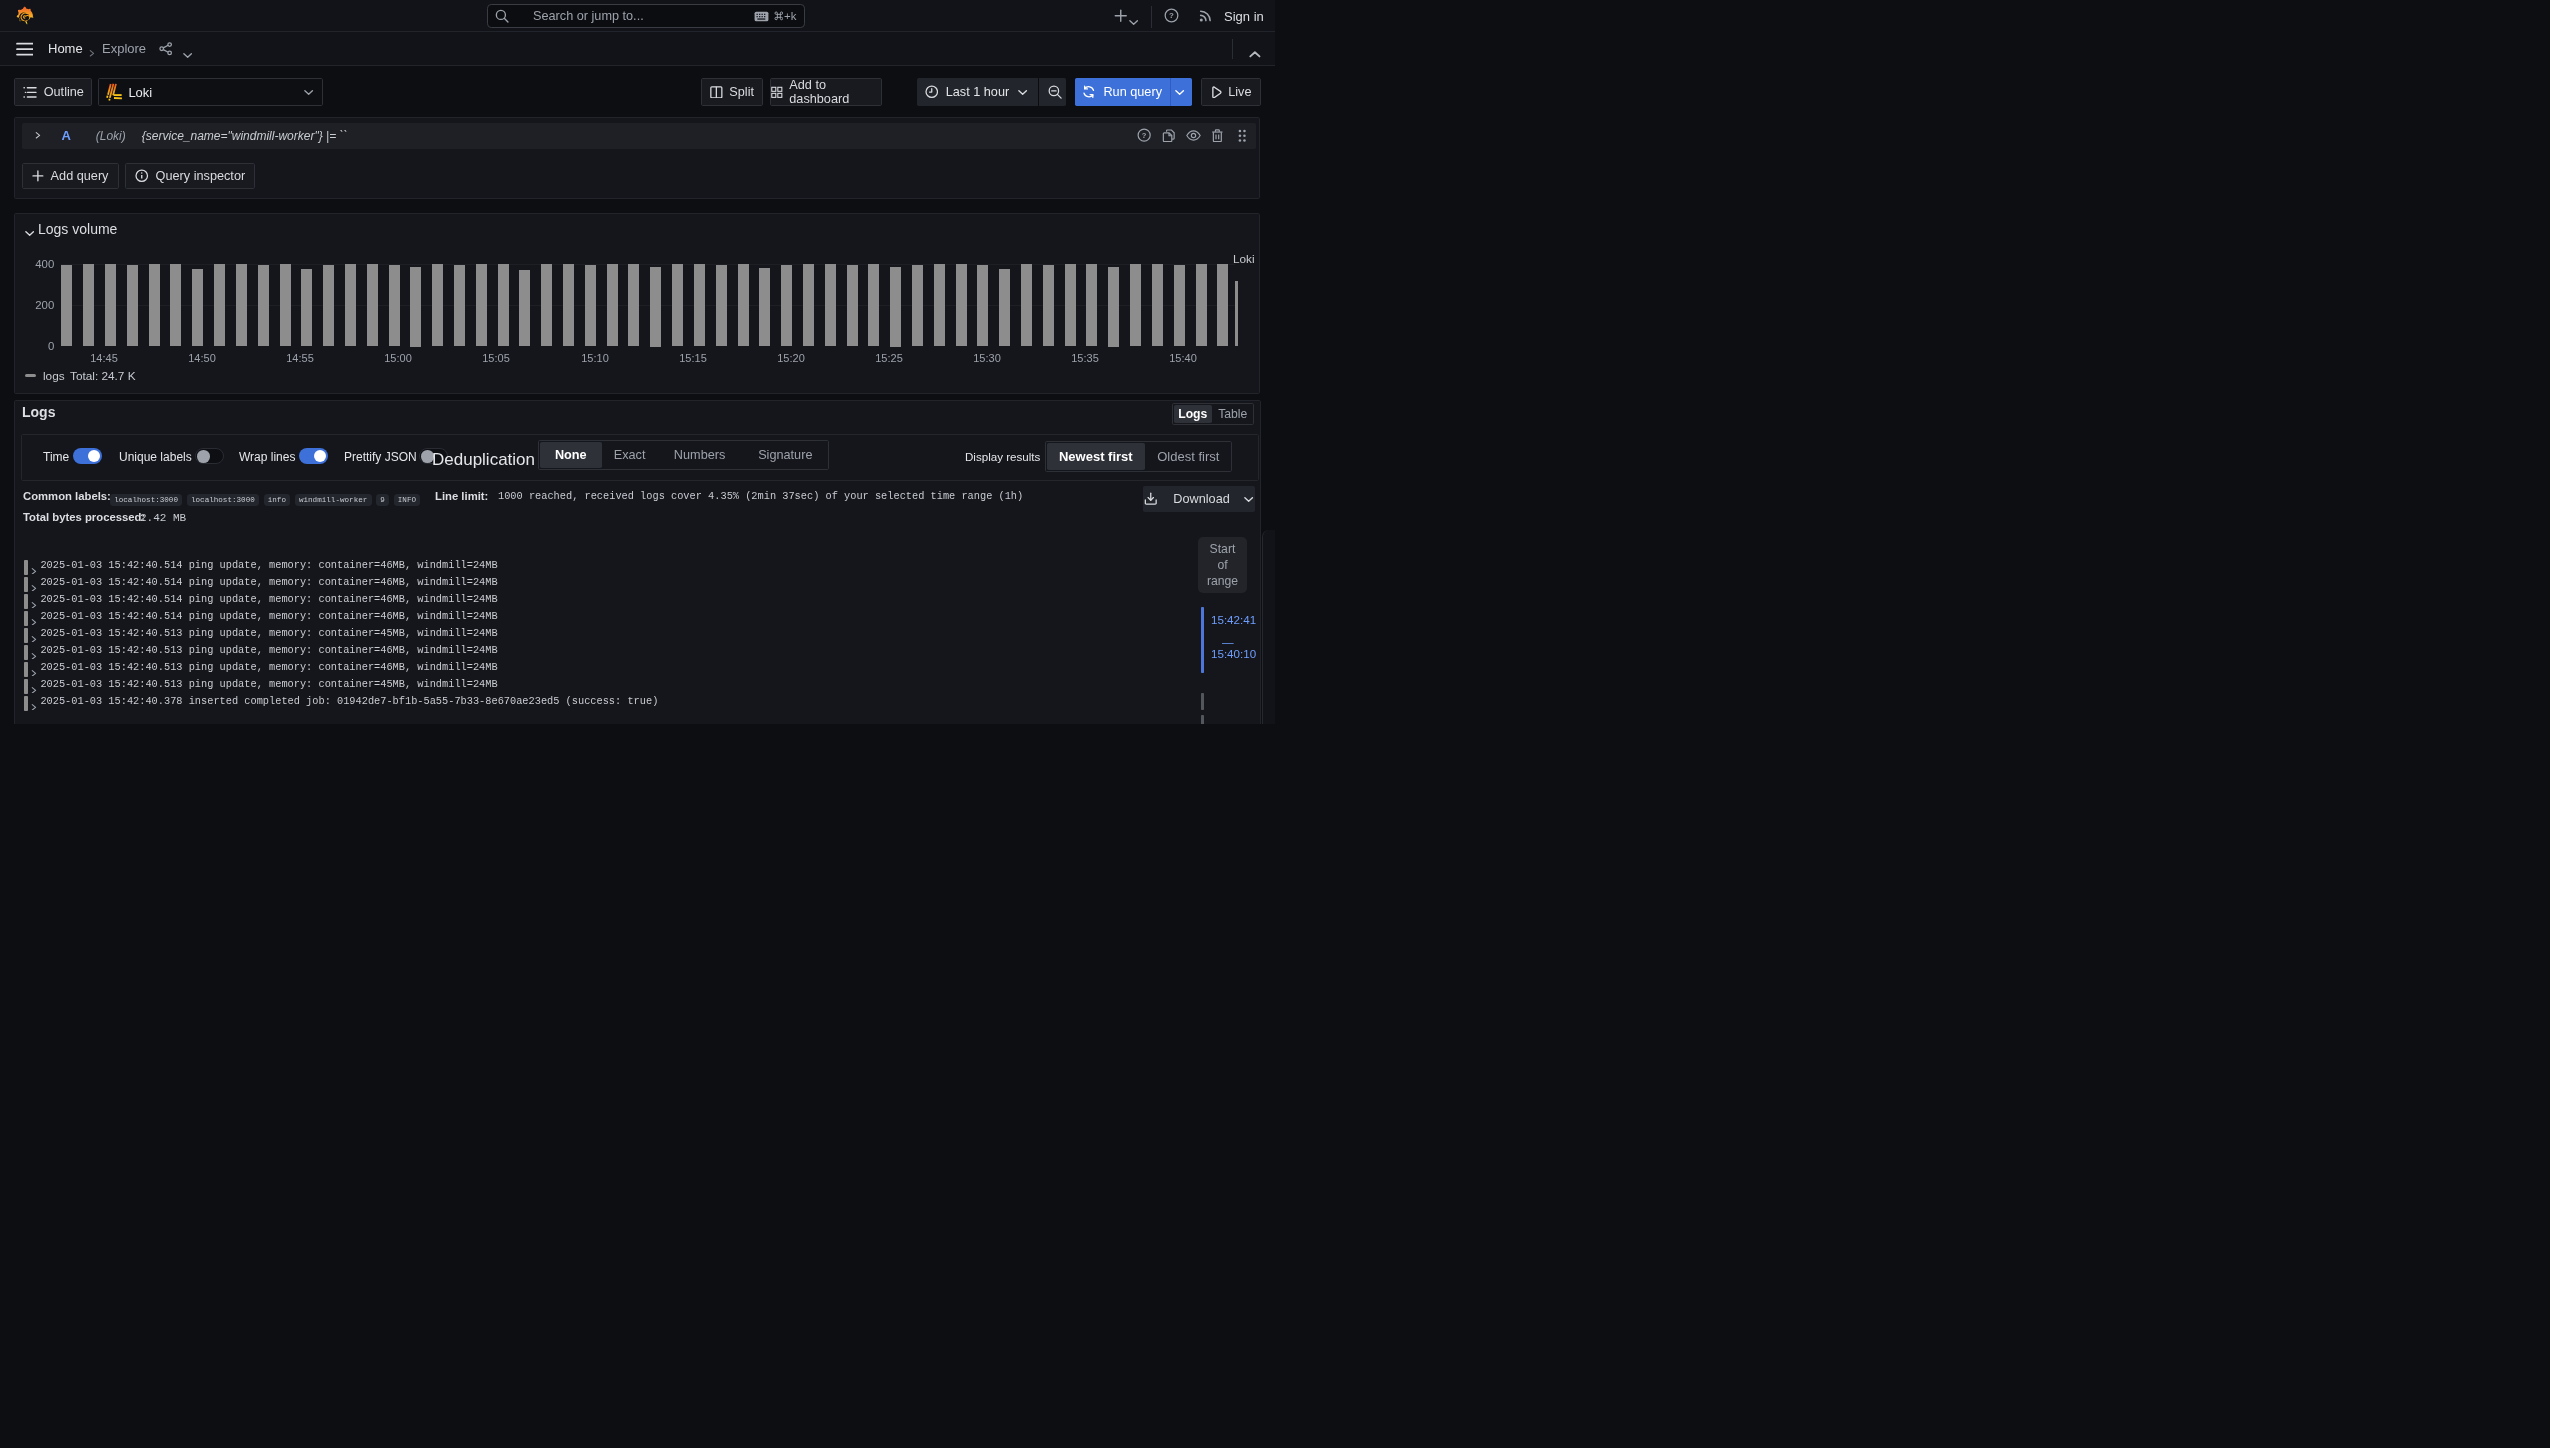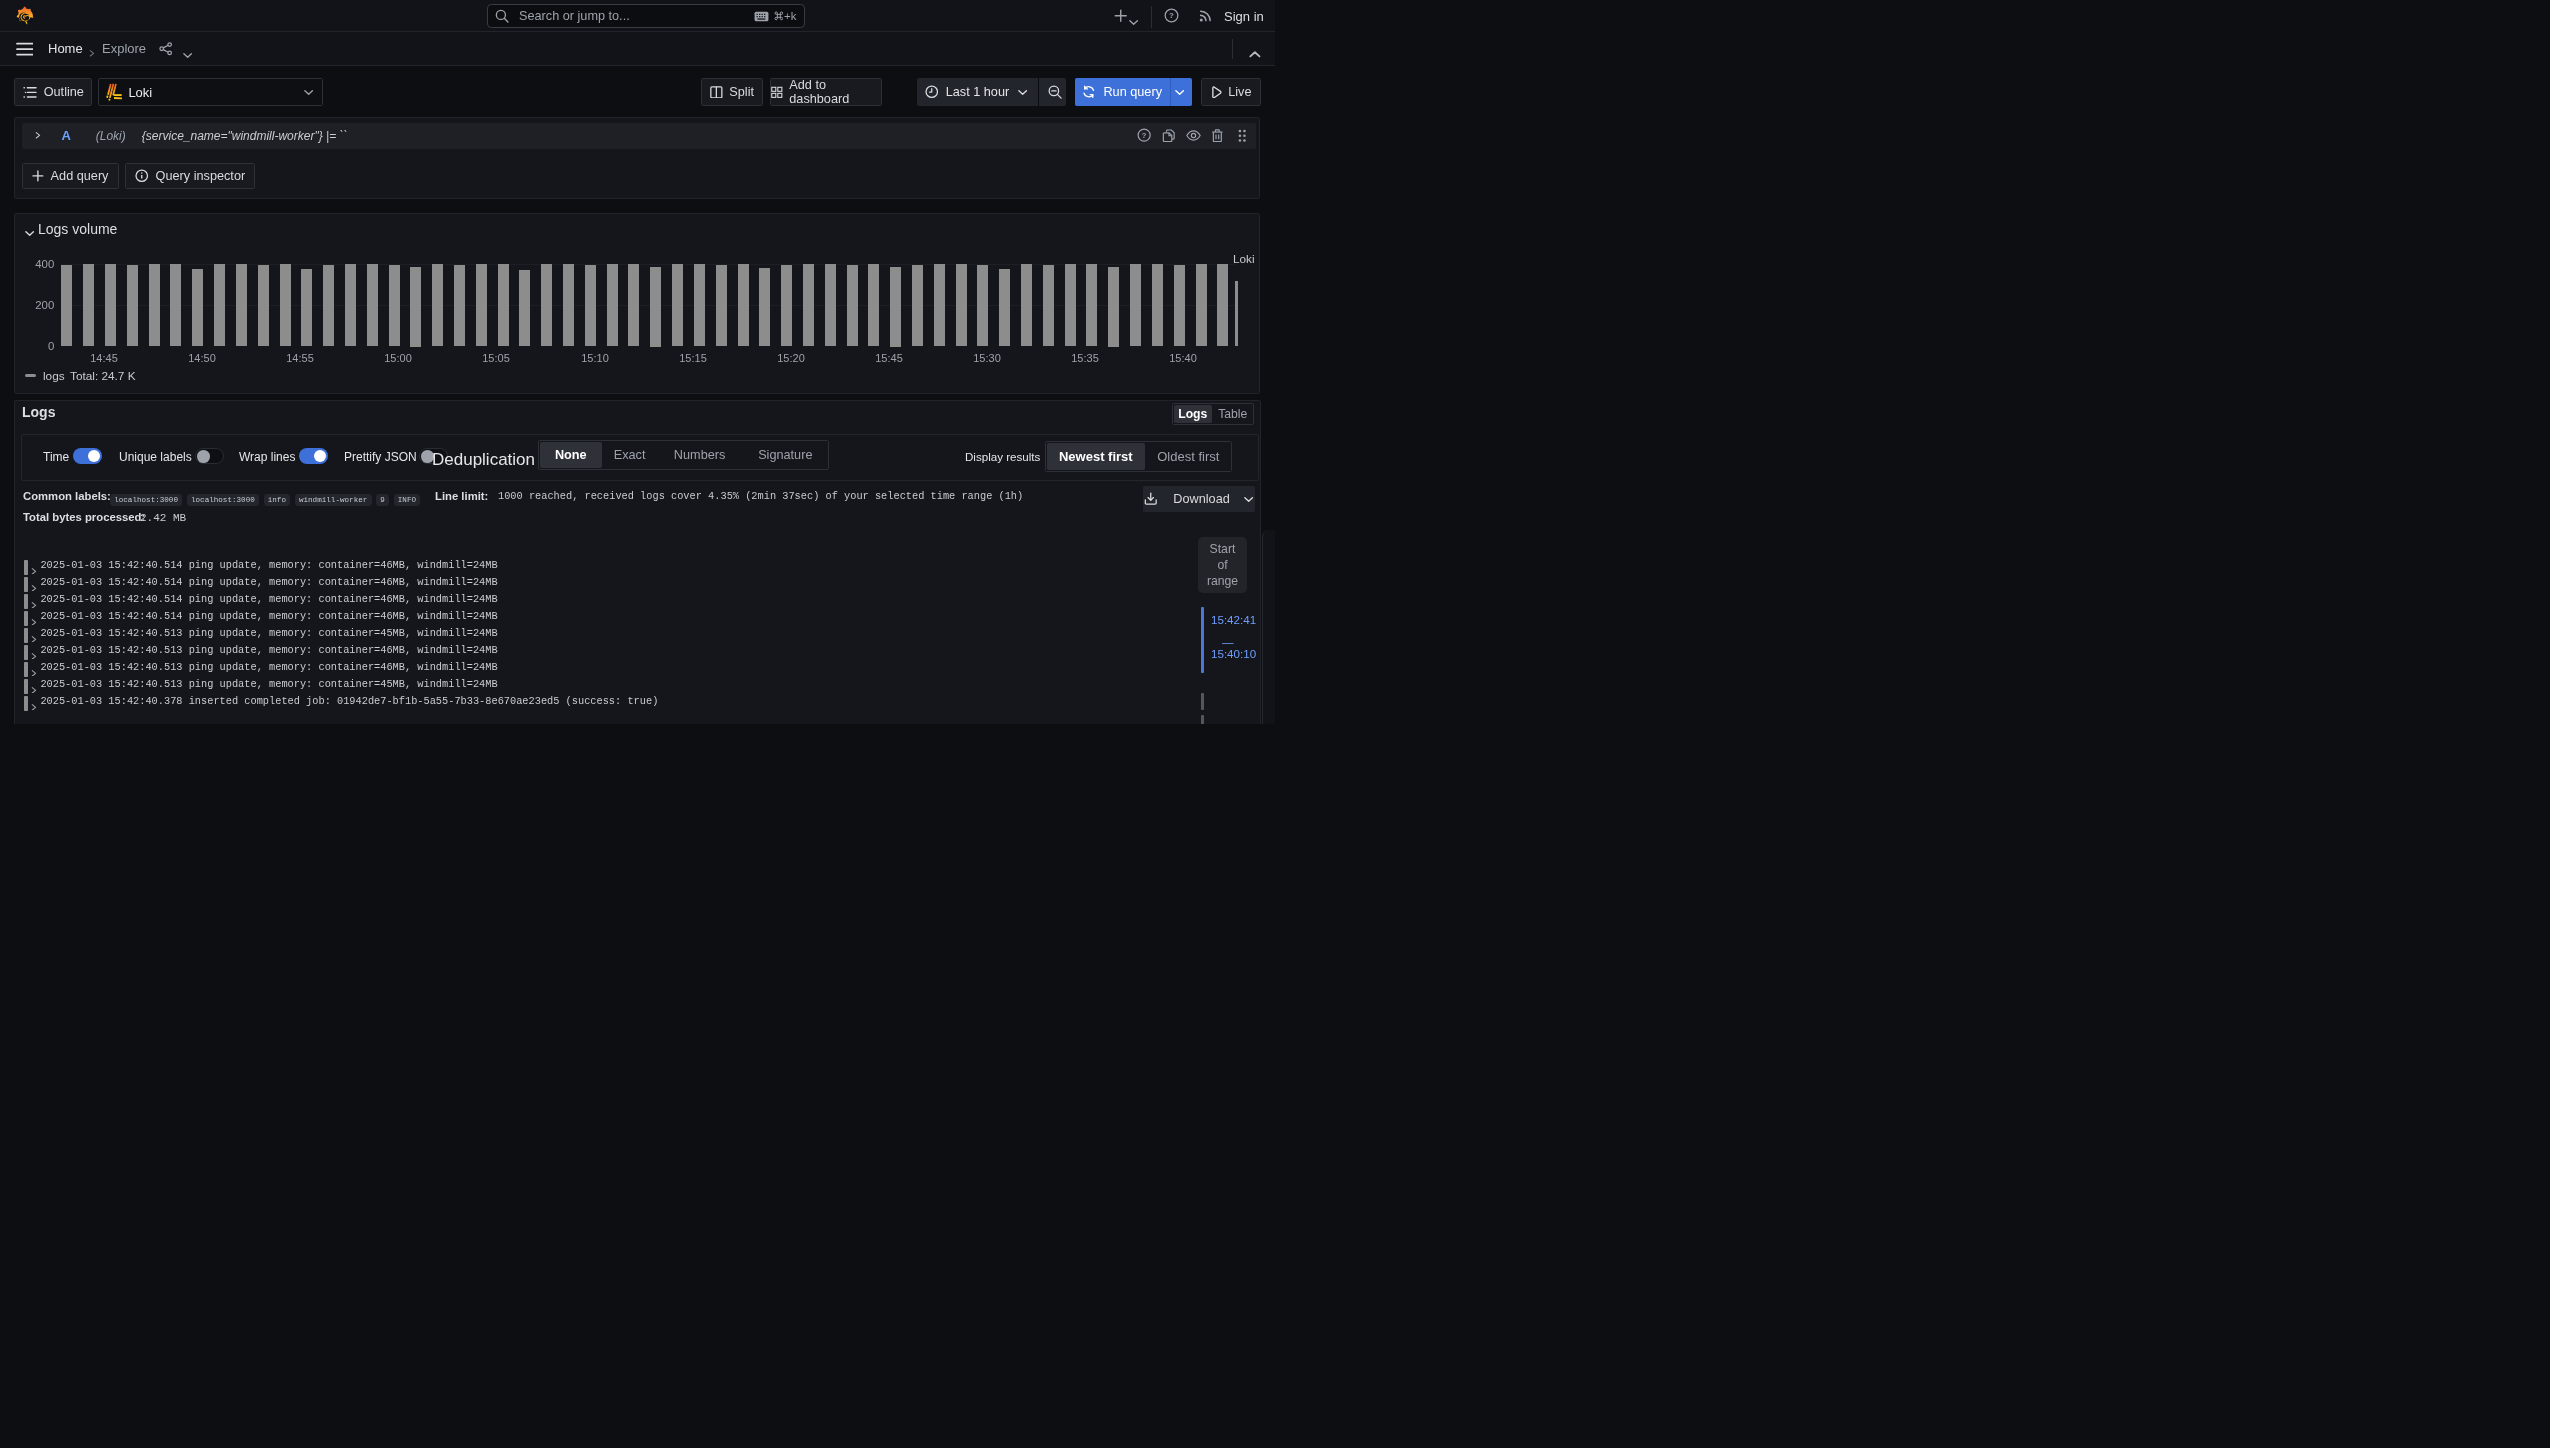--- a/index.html
+++ b/index.html
@@ -72,21 +72,21 @@
             <path d="M 247 133 A 74 74 0 1 0 243 256 A 46 46 0 1 0 212 176 A 22 22 0 1 0 196 212" stroke="#f7a21c" stroke-width="19" fill="none" stroke-linecap="round"></path>
           </g>
         </svg></div>
   <div id="searchbox">
     <div style="margin-left:6.7px;display:flex">
           <svg width="14.3" height="14.3" viewBox="0 0 17 17">
             <circle cx="7" cy="7" r="5.4" stroke="#9da2ab" stroke-width="1.6" fill="none"></circle>
             <line x1="11" y1="11" x2="15.4" y2="15.4" stroke="#9da2ab" stroke-width="1.6" stroke-linecap="round"></line>
           </svg>
         </div>
-    <div style="margin-left:10px;font-size:12.7px;color:#9da2ab">Search or jump to...</div>
+    <div style="margin-left:24px;font-size:12.7px;color:#9da2ab">Search or jump to...</div>
     <div style="margin-left:auto;display:flex;align-items:center;gap:5px;margin-right:7.6px">
       <svg width="15" height="11" viewBox="0 0 18 13">
             <rect x="0.7" y="0.7" width="16.6" height="11.6" rx="2" fill="#9da2ab"></rect>
             <g fill="#111318">
               <rect x="3" y="3.2" width="1.6" height="1.4"></rect>
               <rect x="6" y="3.2" width="1.6" height="1.4"></rect>
               <rect x="9" y="3.2" width="1.6" height="1.4"></rect>
               <rect x="12" y="3.2" width="1.6" height="1.4"></rect>
               <rect x="3" y="6" width="1.6" height="1.4"></rect>
               <rect x="6" y="6" width="1.6" height="1.4"></rect>
@@ -410,21 +410,21 @@
 <div class="vbar" style="left:1217px;top:264px;height:82px;width:10.5px"></div>
 <div class="vbar" style="left:1235px;top:281px;height:65px;width:2.7px"></div>
 <div class="xlab" style="left:104px">14:45</div>
 <div class="xlab" style="left:202px">14:50</div>
 <div class="xlab" style="left:300px">14:55</div>
 <div class="xlab" style="left:398px">15:00</div>
 <div class="xlab" style="left:496px">15:05</div>
 <div class="xlab" style="left:595px">15:10</div>
 <div class="xlab" style="left:693px">15:15</div>
 <div class="xlab" style="left:791px">15:20</div>
-<div class="xlab" style="left:889px">15:45</div>
+<div class="xlab" style="left:889px">15:25</div>
 <div class="xlab" style="left:987px">15:30</div>
 <div class="xlab" style="left:1085px">15:35</div>
 <div class="xlab" style="left:1183px">15:40</div>
 <div class="abs" style="left:1233px;top:252px;font-size:11.8px;color:#c7cbd1">Loki</div>
 <div class="abs" style="left:25px;top:374px;width:11px;height:3.4px;border-radius:1.7px;background:#8d8d8d"></div>
 <div class="abs" style="left:43px;top:369px;font-size:11.8px;color:#c7cbd1">logs</div>
 <div class="abs" style="left:70px;top:369px;font-size:11.8px;color:#c7cbd1">Total: 24.7 K</div>
 
 <div class="panel" style="top:400px;width:1247px;height:759px"></div>
 <div class="abs" style="left:22px;top:404px;font-size:14px;font-weight:700;color:#dcdee2">Logs</div>

